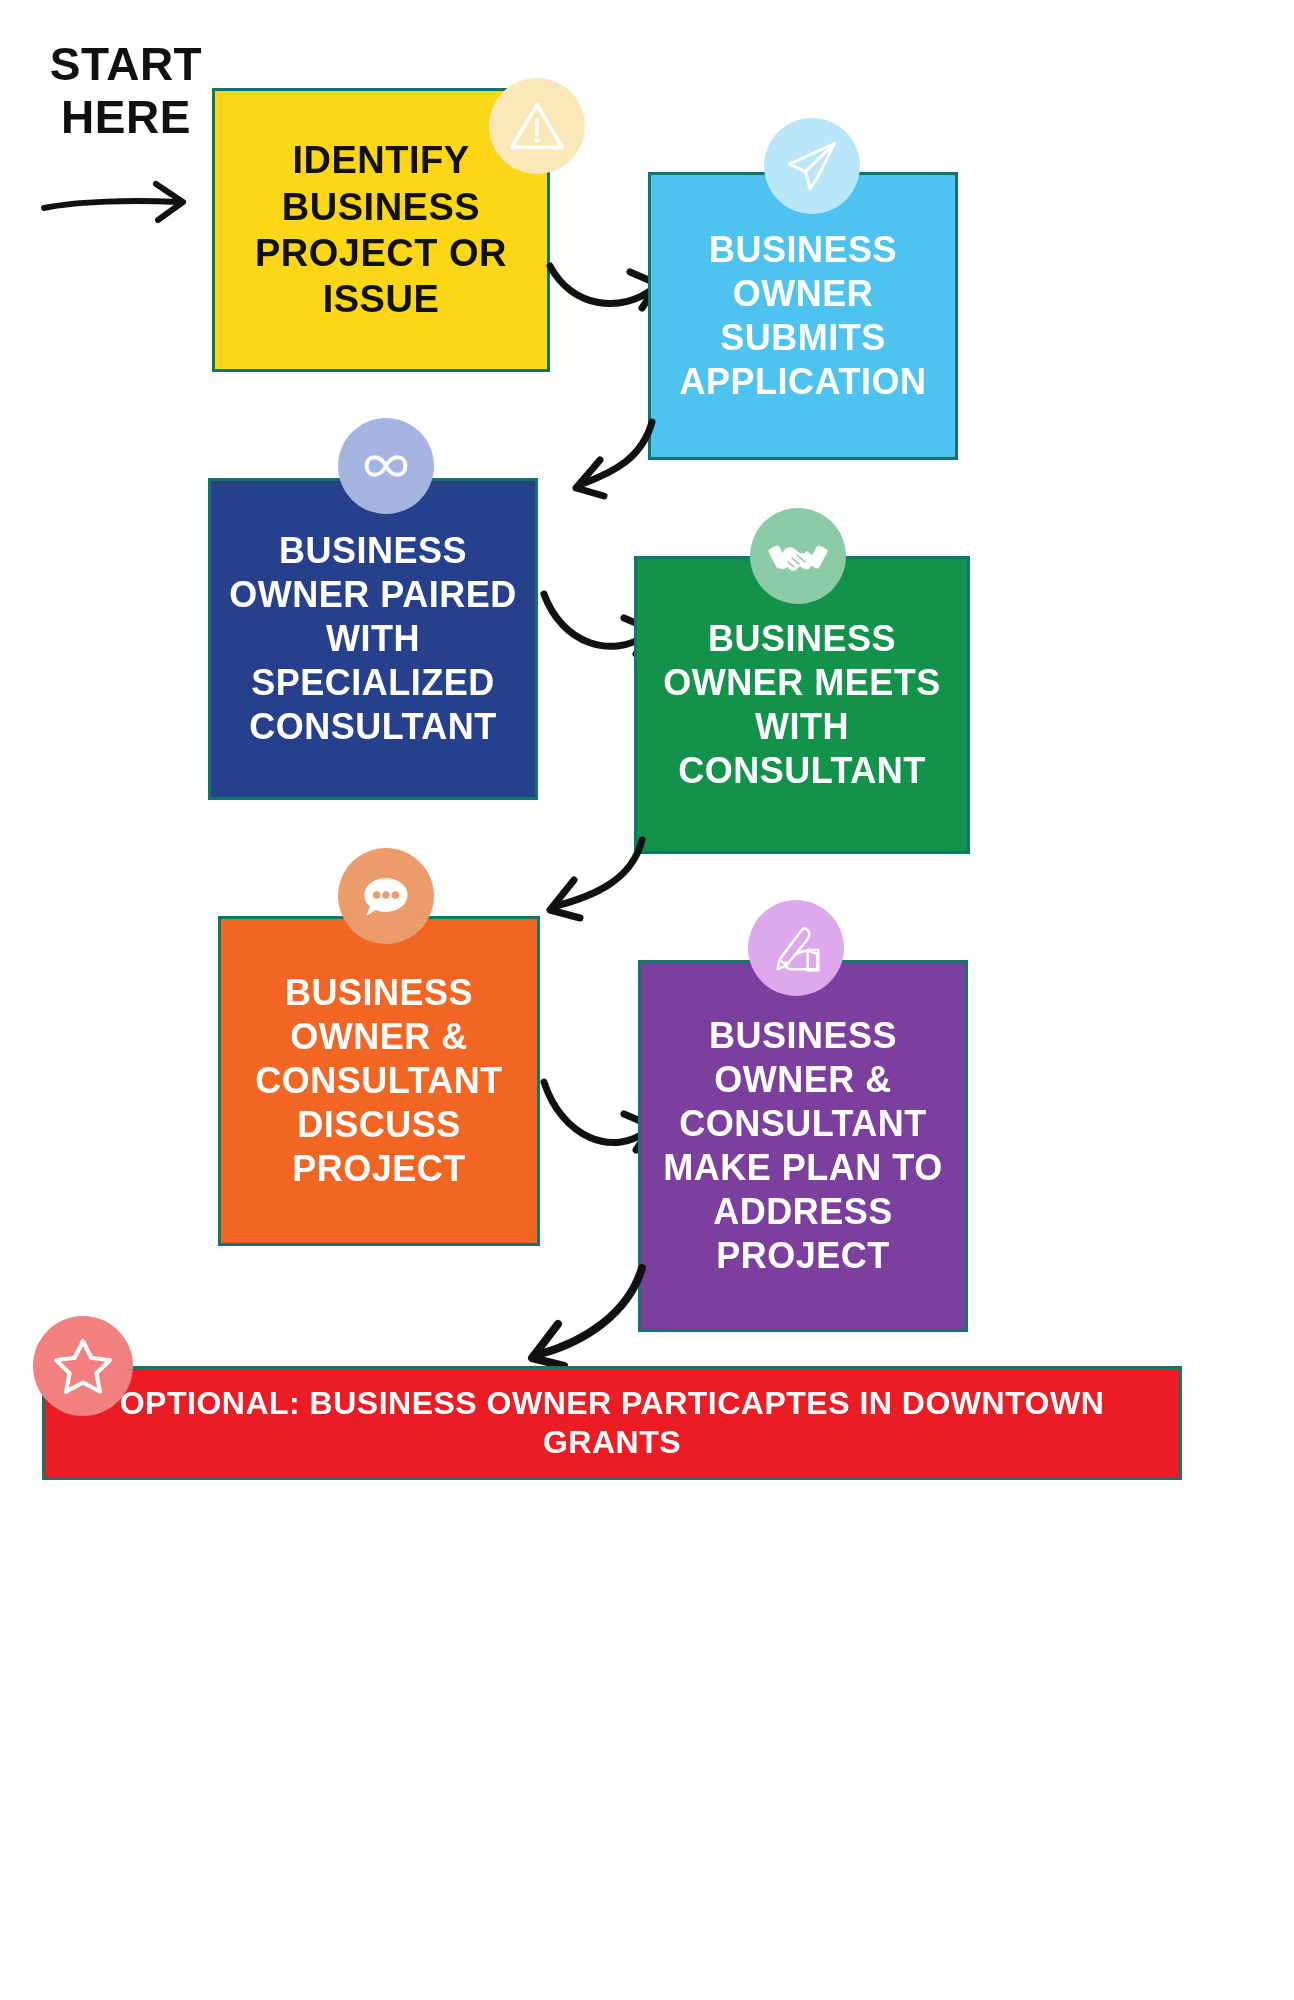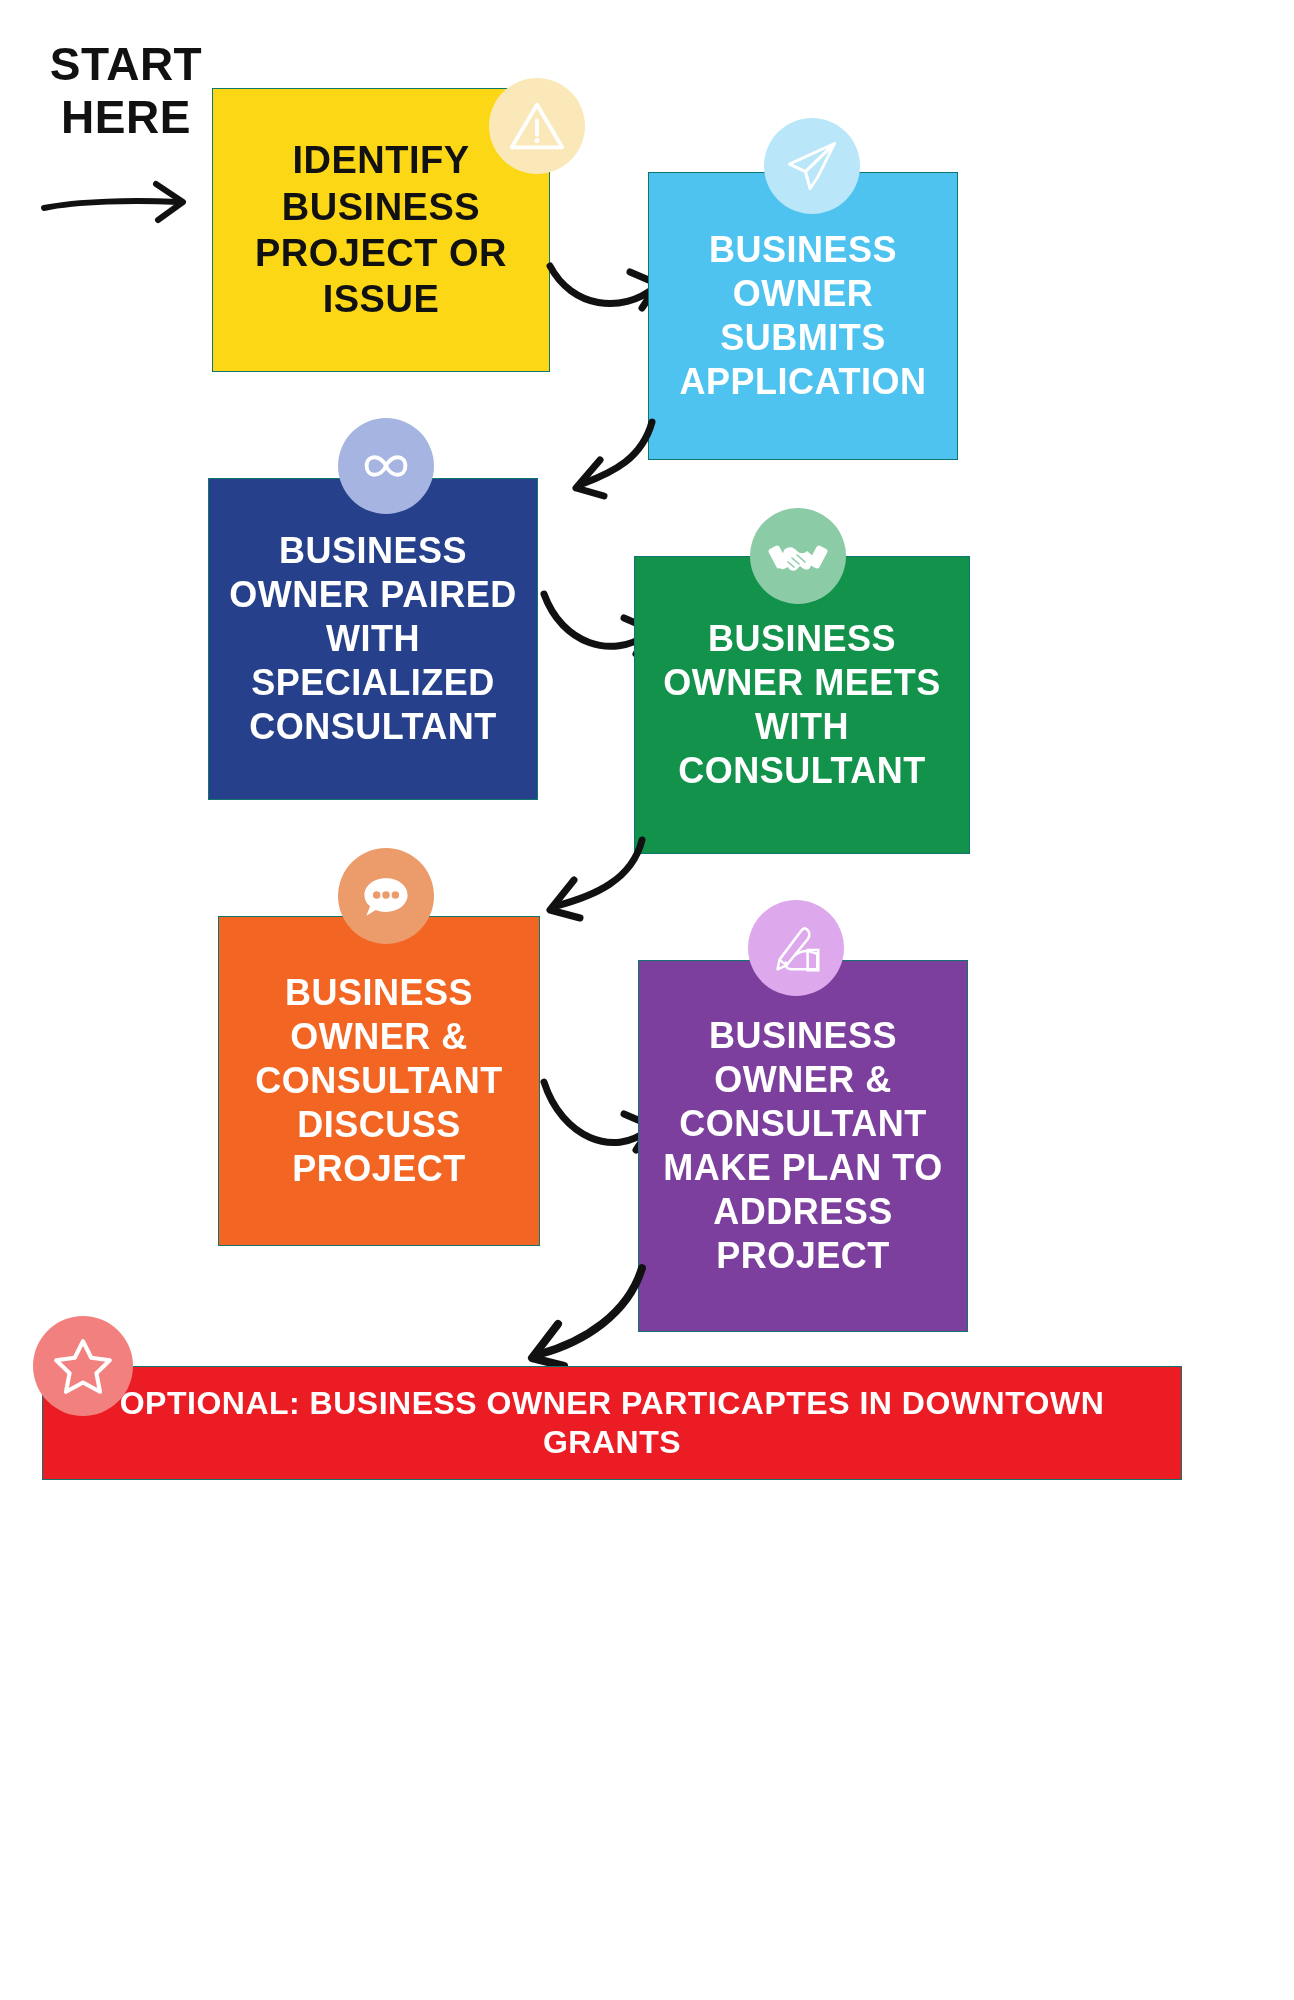--- a/index.html
+++ b/index.html
@@ -39,21 +39,21 @@
     left: 38px;
     top: 168px;
     width: 160px;
     height: 70px;
   }
 
   
   .step-box {
     position: absolute;
     box-sizing: border-box;
-    border: 1px solid #0f766e;
+    border: 3px solid #0f766e;
     display: flex;
     align-items: center;
     justify-content: center;
     text-align: center;
     padding: 0 14px;
     font-weight: 700;
     letter-spacing: 0.5px;
     line-height: 1.22;
   }
   .step-box .step-text {

